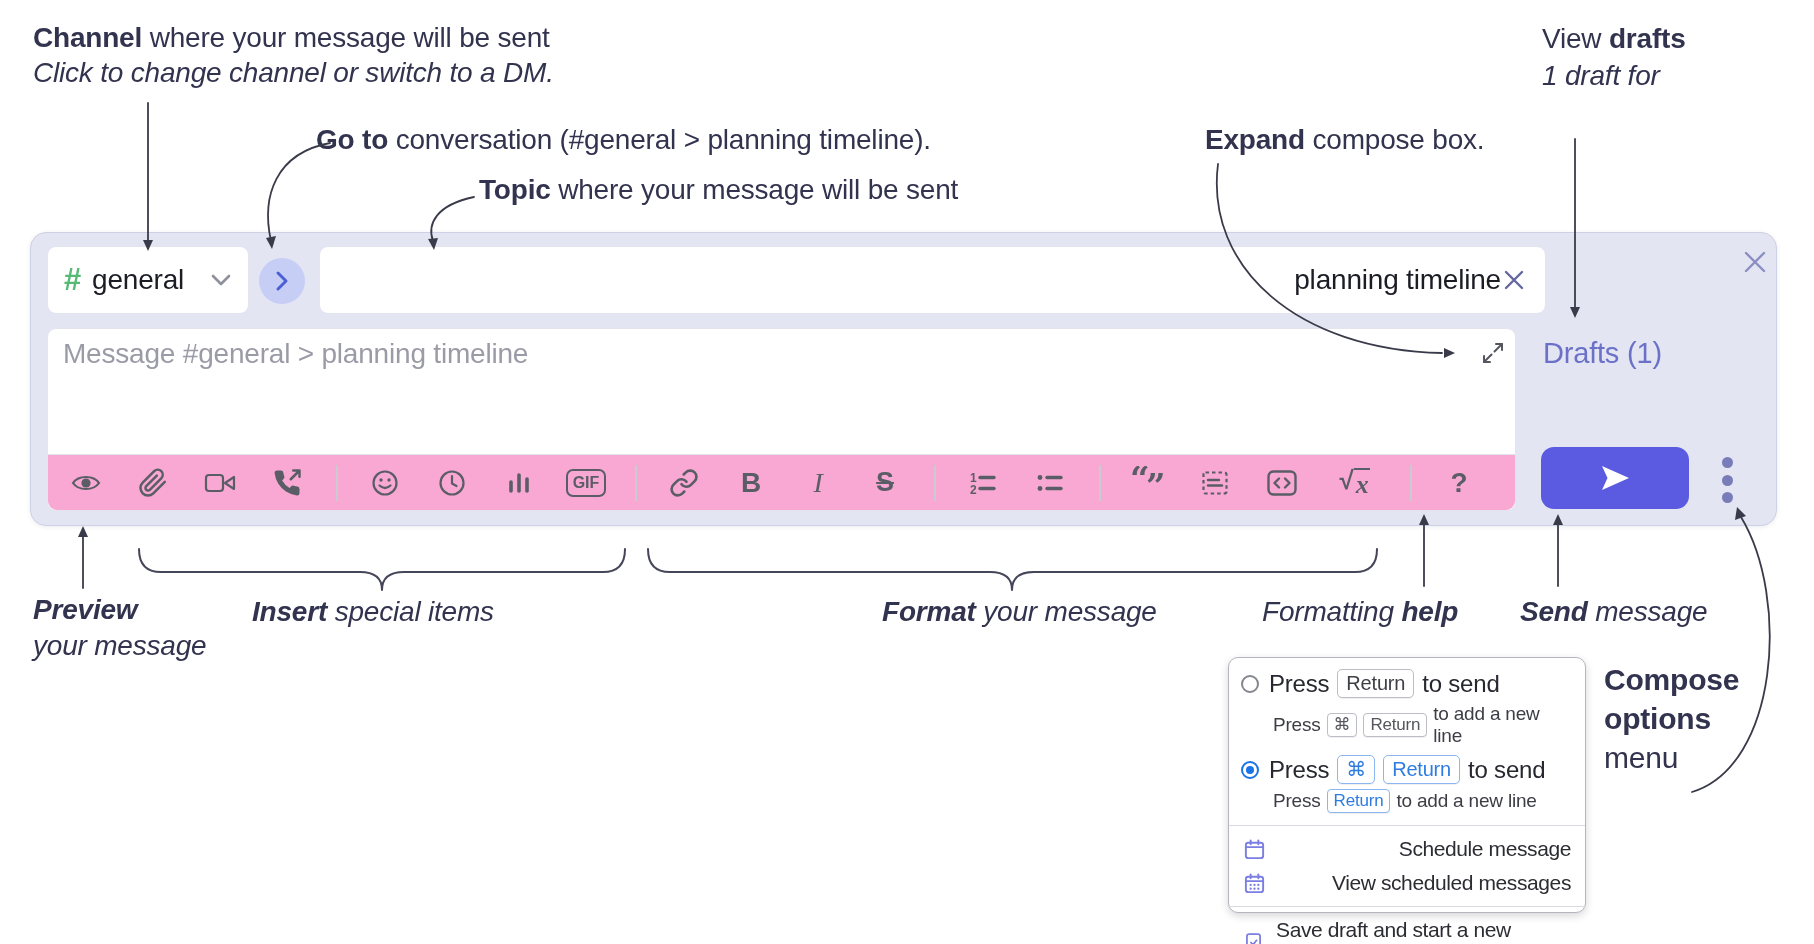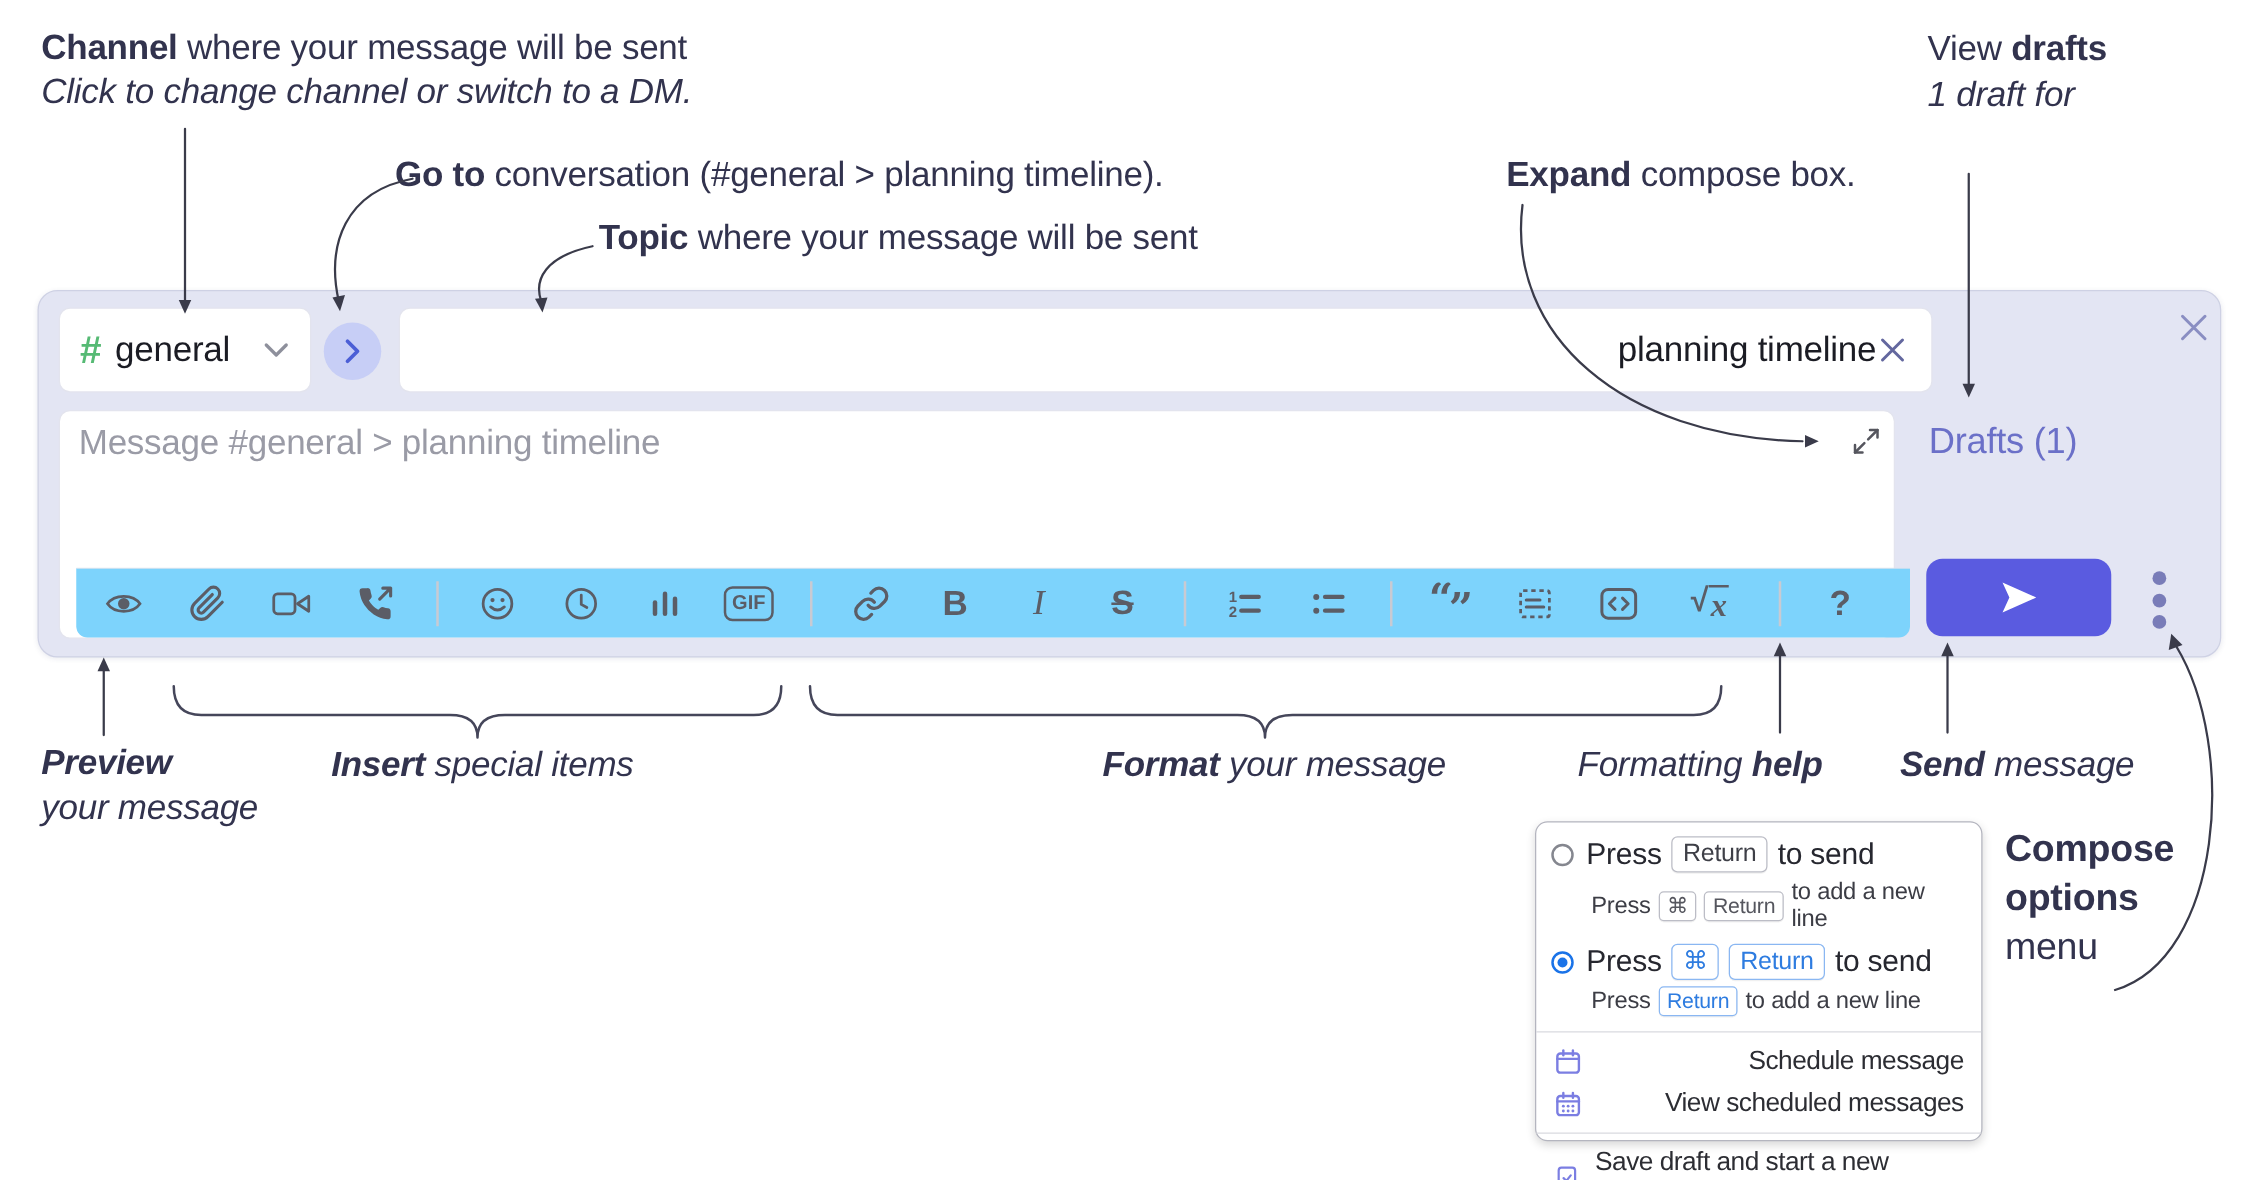--- a/index.html
+++ b/index.html
@@ -21,21 +21,21 @@
   .hash{color:#56ba74;font-weight:700;font-size:31px;}
   .chan-name{font-size:28px;color:#1b1c24;flex:1;}
   .goto-circle{left:228px;top:25px;width:46px;height:46px;border-radius:50%;background:#c7cef6;
                display:flex;align-items:center;justify-content:center;cursor:pointer;}
   .topic-box{left:288px;top:13px;width:1227px;height:68px;display:flex;align-items:center;
              padding:0 18px;box-sizing:border-box;}
   .topic-text{font-size:28px;color:#1b1c24;flex:1;text-align:right;}
   .msg-box{left:16px;top:95px;width:1469px;height:183px;box-sizing:border-box;}
   .placeholder{left:15px;top:9px;font-size:28px;color:#9a9ba6;}
   .expand-btn{right:10px;top:12px;cursor:pointer;}
-  .toolbar{left:13px;bottom:0;width:100%;height:56px;background:#7dd3fc;border-top:1px solid #e2e3eb;
+  .toolbar{left:0;bottom:0;width:100%;height:56px;background:#f9a8d4;border-top:1px solid #e2e3eb;
            border-radius:0 0 9px 9px;display:flex;align-items:center;padding-left:18px;box-sizing:border-box;}
   .tb-item{width:40px;height:40px;display:flex;align-items:center;justify-content:center;
            margin-right:27px;cursor:pointer;flex:none;color:#5b5d66;}
   .tb-div{width:2px;height:36px;background:#c9cad2;margin-right:27px;margin-left:2px;flex:none;}
   .gif-chip{border:2.5px solid #5b5d66;border-radius:7px;font-size:16px;font-weight:700;
             padding:3px 5px;color:#5b5d66;letter-spacing:0;}
   .fmt-b{font-size:28px;font-weight:700;color:#5b5d66;}
   .fmt-i{font-size:28px;font-style:italic;font-family:"Liberation Serif",serif;color:#5b5d66;}
   .fmt-s{font-size:27px;font-weight:600;text-decoration:line-through;color:#5b5d66;}
   .sqrt{font-size:26px;font-weight:600;color:#5b5d66;display:flex;align-items:flex-start;}
@@ -277,21 +277,21 @@
   <svg class="abs close-x" viewBox="0 0 30 30">
     <path d="M6 6 L24 24 M24 6 L6 24" stroke="#8a8ec2" stroke-width="2.4" stroke-linecap="round"></path>
   </svg>
 </div>
 
 <div class="abs small-note" style="left:33px;top:592px;">
   <div><b>Preview</b></div>
   <div><span>your message</span></div>
 </div>
 
-<div class="abs small-note" style="left:252px;top:594px;margin-left:13px;">
+<div class="abs small-note" style="left:252px;top:594px;">
   <b>Insert</b><span> special items</span>
 </div>
 
 <div class="abs small-note" style="left:882px;top:594px;">
   <b>Format</b><span> your message</span>
 </div>
 
 <div class="abs small-note" style="left:1262px;top:594px;">
   <span>Formatting </span><b>help</b>
 </div>

